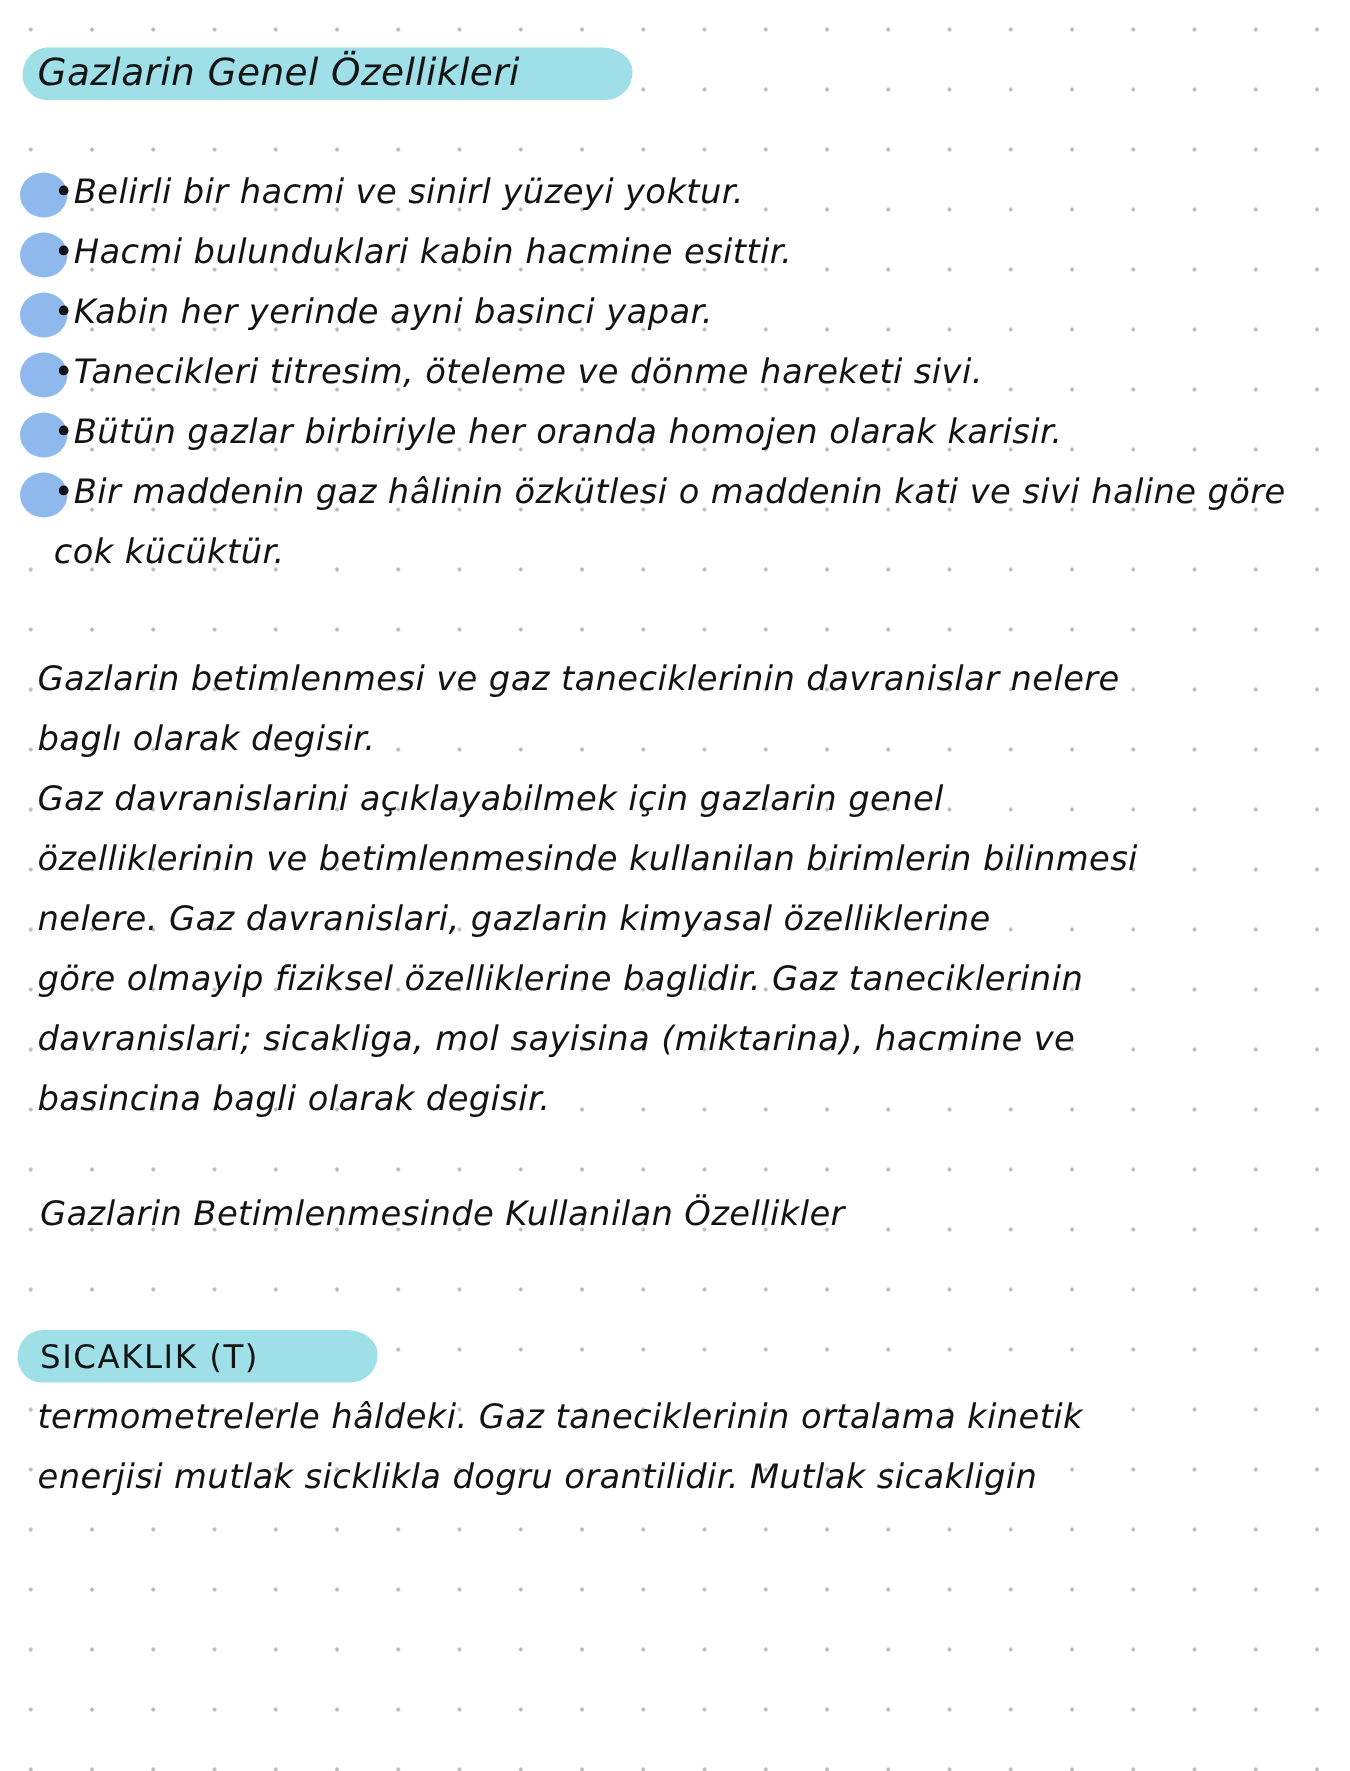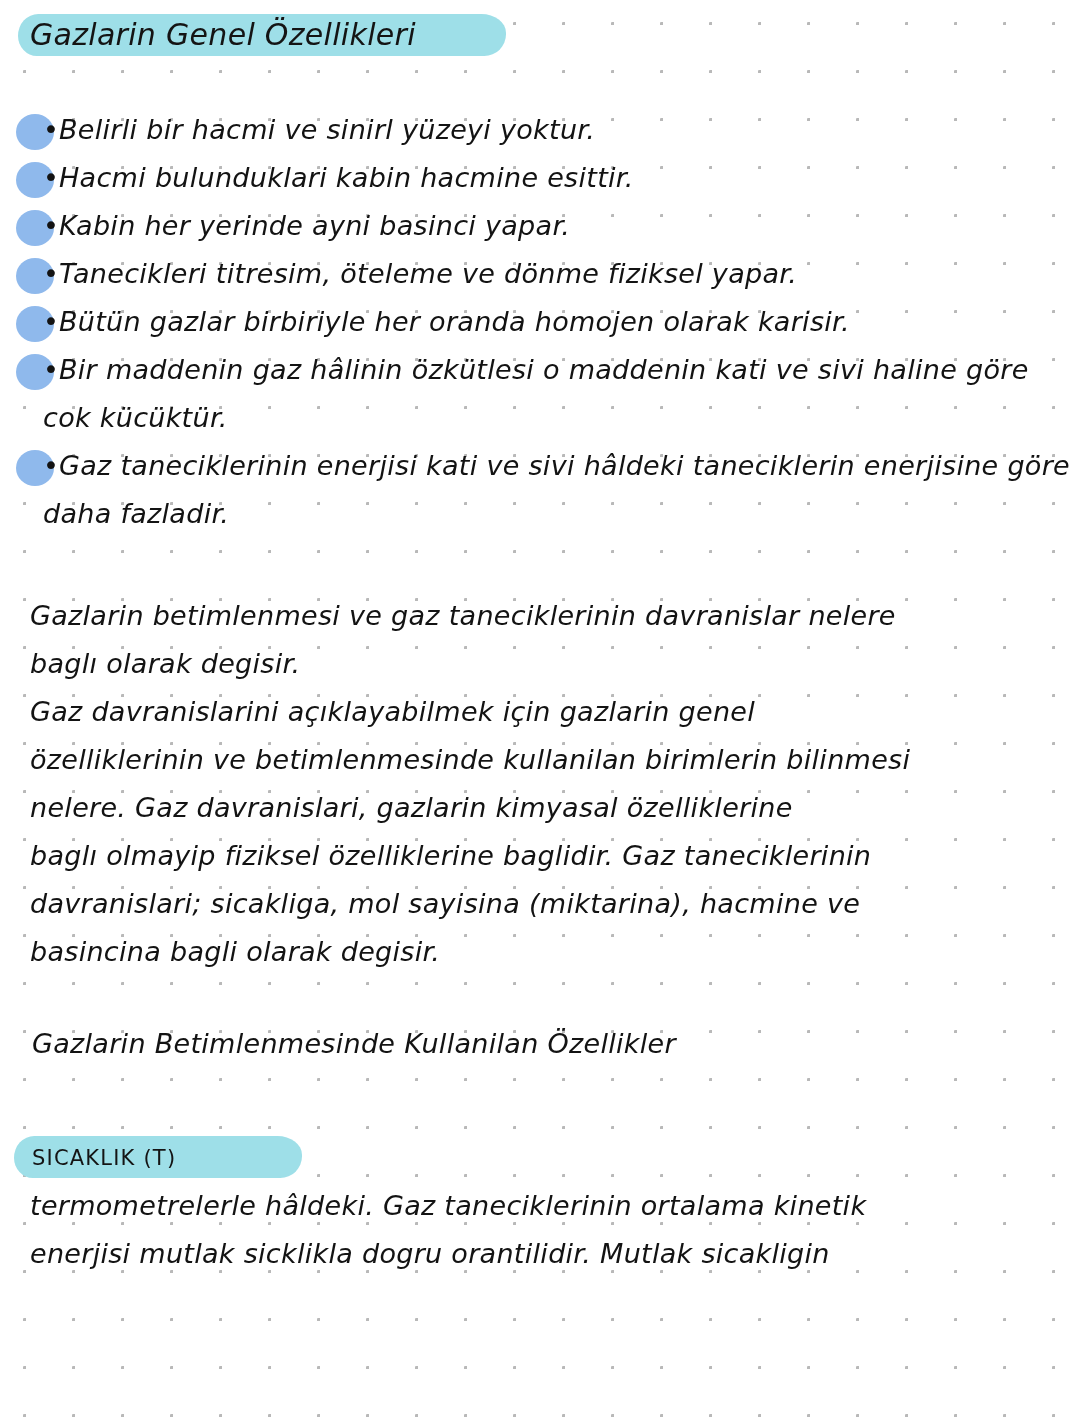--- a/index.html
+++ b/index.html
@@ -24,20 +24,21 @@
       radial-gradient(circle at 1.6px 1.6px, #b9b9b9 1.5px, rgba(255,255,255,0) 1.7px);
     background-size: 49px 48px;
     background-position: 23px 22px;
     overflow: hidden;
   }
 
   #content {
     position: relative;
     z-index: 3;
     padding: 0;
+    margin-top: 24px;
   }
 
   
   .hw {
     font-family: "DejaVu Sans", sans-serif;
     color: #111111;
     font-style: italic;
     letter-spacing: 0.3px;
     white-space: nowrap;
   }
@@ -139,21 +140,21 @@
     left: 14px;
     top: 14px;
     width: 288px;
     height: 42px;
   }
   .sub-text {
     position: absolute;
     left: 32px;
     top: 18px;
     z-index: 2;
-    font-size: 21px;
+    font-size: 26px;
     line-height: 36px;
     letter-spacing: 1.2px;
     color: #141414;
     font-style: normal;
   }
   .spacer-md { height: 44px; }
   .spacer-lg { height: 54px; }
 </style>
 </head>
 <body>
@@ -176,48 +177,44 @@
       <li class="bullet-item hw">
         <span class="bullet-dot-bg"></span>
         <span class="bullet-text"><span class="bullet-glyph">•</span><span>Hacmi bulunduklari kabin hacmine esittir.</span></span>
       </li>
       <li class="bullet-item hw">
         <span class="bullet-dot-bg"></span>
         <span class="bullet-text"><span class="bullet-glyph">•</span><span>Kabin her yerinde ayni basinci yapar.</span></span>
       </li>
       <li class="bullet-item hw">
         <span class="bullet-dot-bg"></span>
-        <span class="bullet-text"><span class="bullet-glyph">•</span><span>Tanecikleri titresim, öteleme ve dönme fiziksel yapar.</span></span>
+        <span class="bullet-text"><span class="bullet-glyph">•</span><span>Tanecikleri titresim, öteleme ve dönme hareketi sivi.</span></span>
       </li>
       <li class="bullet-item hw">
         <span class="bullet-dot-bg"></span>
         <span class="bullet-text"><span class="bullet-glyph">•</span><span>Bütün gazlar birbiriyle her oranda homojen olarak karisir.</span></span>
       </li>
       <li class="bullet-item hw">
         <span class="bullet-dot-bg"></span>
         <span class="bullet-text"><span class="bullet-glyph">•</span><span>Bir maddenin gaz hâlinin özkütlesi o maddenin kati ve sivi haline göre cok kücüktür.</span></span>
-      </li>
-      <li class="bullet-item hw">
-        <span class="bullet-dot-bg"></span>
-        <span class="bullet-text"><span class="bullet-glyph">•</span><span>Gaz taneciklerinin enerjisi kati ve sivi hâldeki taneciklerin enerjisine göre daha fazladir.</span></span>
       </li>
     </ul>
 
     <div class="spacer-lg"></div>
 
     <div class="para hw">
       <span class="line">Gazlarin betimlenmesi ve gaz taneciklerinin davranislar nelere</span>
       <span class="line">baglı olarak degisir.</span>
     </div>
 
     <div class="para hw">
       <span class="line">Gaz davranislarini açıklayabilmek için gazlarin genel</span>
       <span class="line">özelliklerinin ve betimlenmesinde kullanilan birimlerin bilinmesi</span>
       <span class="line">nelere. Gaz davranislari, gazlarin kimyasal özelliklerine</span>
-      <span class="line">baglı olmayip fiziksel özelliklerine baglidir. Gaz taneciklerinin</span>
+      <span class="line">göre olmayip fiziksel özelliklerine baglidir. Gaz taneciklerinin</span>
       <span class="line">davranislari; sicakliga, mol sayisina (miktarina), hacmine ve</span>
       <span class="line">basincina bagli olarak degisir.</span>
     </div>
 
     <div class="spacer-md"></div>
 
     <div class="section-head hw">Gazlarin Betimlenmesinde Kullanilan Özellikler</div>
 
     <div class="spacer-lg"></div>
 

